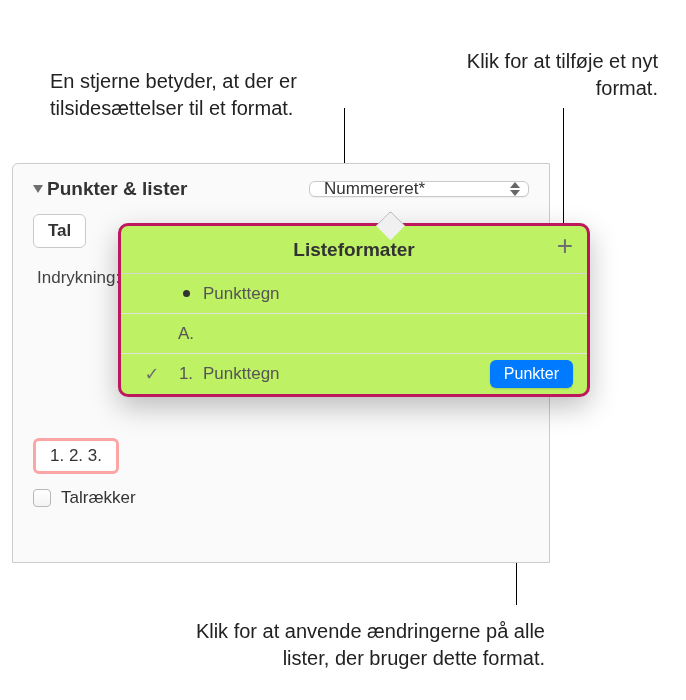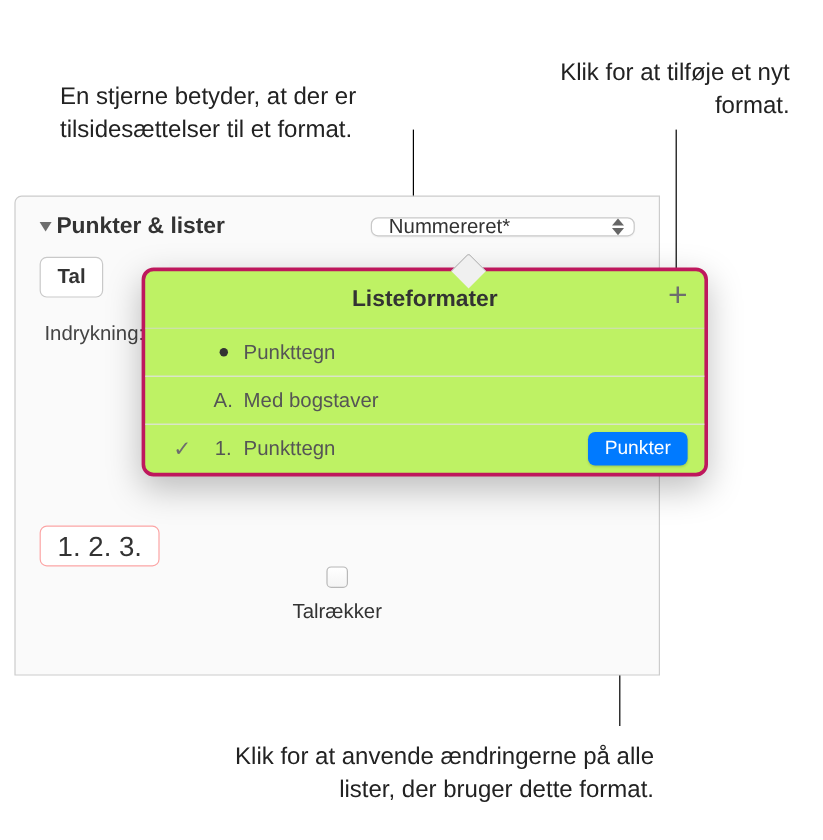--- a/index.html
+++ b/index.html
@@ -150,32 +150,32 @@
     }
     .numbers-row {
       display: flex;
       align-items: center;
       gap: 12px;
       margin-top: 150px;
     }
     .numbers-box {
       display: inline-flex;
       align-items: center;
-      border: 1px solid #fca5a5;
+      border: 3px solid #fca5a5;
       border-radius: 6px;
       background: #ffffff;
       height: 34px;
       padding: 15px 14px;
-      font-size: 23px;
+      font-size: 17px;
     }
     .checkbox-row {
       display: flex;
       align-items: center;
       gap: 10px;
-      flex-direction: column;
+      margin-top: 14px;
     }
     .checkbox {
       width: 18px;
       height: 18px;
       border: 1px solid #b8b8b8;
       border-radius: 4px;
       background: linear-gradient(#ffffff, #f4f4f4);
     }
     .popover {
       position: absolute;
@@ -341,21 +341,20 @@
         <div class="icon-col">
           <div class="dot-icon"></div>
         </div>
         <div class="row-label">Punkttegn</div>
       </div>
       <div class="list-row">
         <div class="check-col"></div>
         <div class="icon-col">
           <span class="prefix-text">A.</span>
         </div>
-        <div class="row-label">Med bogstaver</div>
       </div>
       <div class="list-row">
         <div class="check-col">✓</div>
         <div class="icon-col">
           <span class="prefix-text">1.</span>
         </div>
         <div class="row-label">Punkttegn</div>
         <button class="update-btn">Punkter</button>
       </div>
     </div>

